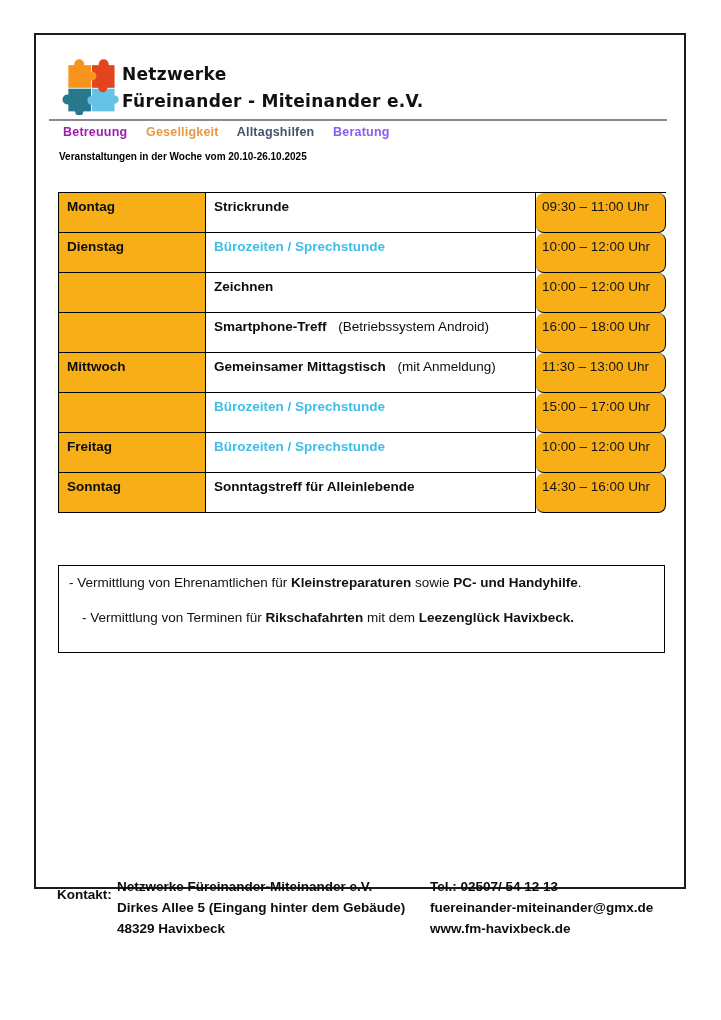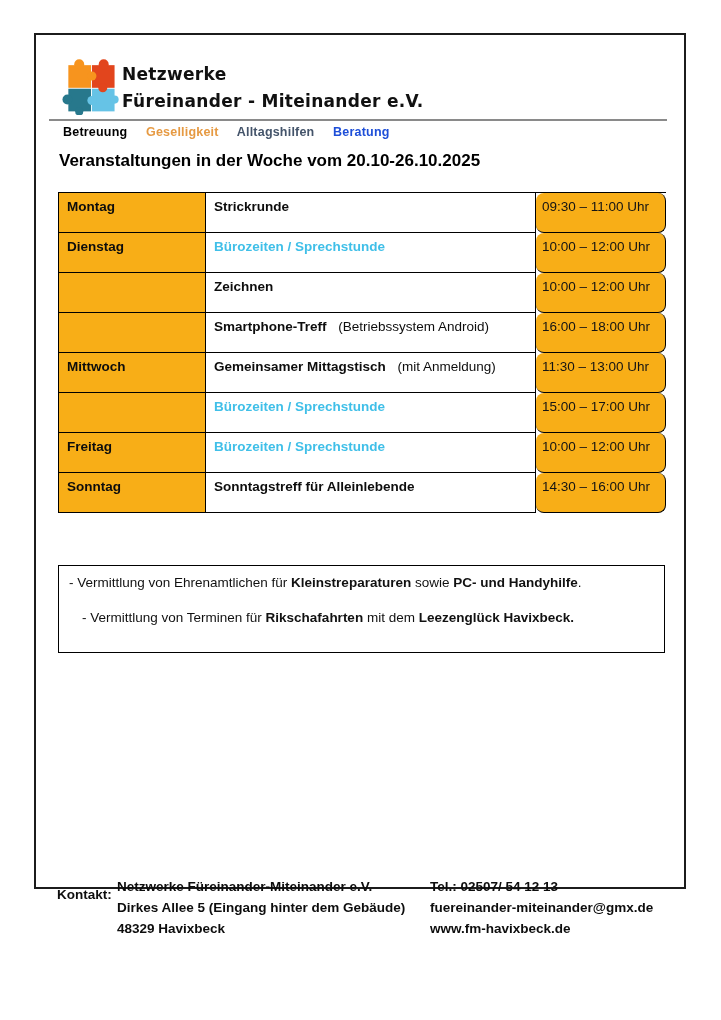--- a/index.html
+++ b/index.html
@@ -5,27 +5,27 @@
   html,body{margin:0;padding:0;background:#fff;}
   body{width:721px;height:1020px;position:relative;font-family:"Liberation Sans",sans-serif;color:#1a1a1a;}
   .page{position:absolute;left:34px;top:33px;width:652px;height:856px;border:2px solid #1c1c1c;background:#fff;box-sizing:border-box;}
 
   
   .logo{position:absolute;left:26px;top:22px;width:58px;height:58px;}
   .brand{position:absolute;left:86px;top:26px;font-weight:bold;font-size:17px;line-height:27px;color:#111;font-family:"DejaVu Sans",sans-serif;letter-spacing:.3px;}
   .rule{position:absolute;left:13px;top:84px;width:618px;height:2px;background:#8a8a8a;}
   .nav{position:absolute;left:27px;top:90px;font-size:12.5px;font-weight:bold;letter-spacing:.2px;}
   .nav span{margin-right:15px;}
-  .nav .n1{color:#000000;}
+  .nav .n1{color:#a21caf;}
   .nav .n2{color:#e69a43;}
   .nav .n3{color:#44546a;}
-  .nav .n4{color:#1d4ed8;}
+  .nav .n4{color:#8b5cf6;}
 
   
-  .heading{position:absolute;left:23px;top:116px;font-size:17px;font-weight:bold;color:#000;}
+  .heading{position:absolute;left:23px;top:116px;font-size:10px;font-weight:bold;color:#000;}
 
   
   .sched{position:absolute;left:22px;top:157px;width:607px;display:grid;grid-template-columns:147px 330px 130px;border-left:1px solid #000;border-top:1px solid #000;box-sizing:content-box;}
   .cell{border-right:1px solid #000;border-bottom:1px solid #000;height:40px;box-sizing:border-box;font-size:13.5px;padding:6px 8px 0 8px;overflow:hidden;}
   .c-day{background:#f8ae17;font-weight:bold;color:#0d0d0d;}
   .c-event{background:#fff;font-weight:bold;color:#0d0d0d;}
   .c-event .note{font-weight:normal;margin-left:8px;}
   .c-event .accent{color:#3fbfe8;}
   .c-time{background:#f8ae17;font-weight:normal;color:#141414;padding-left:6px;border-radius:8px;}
 

